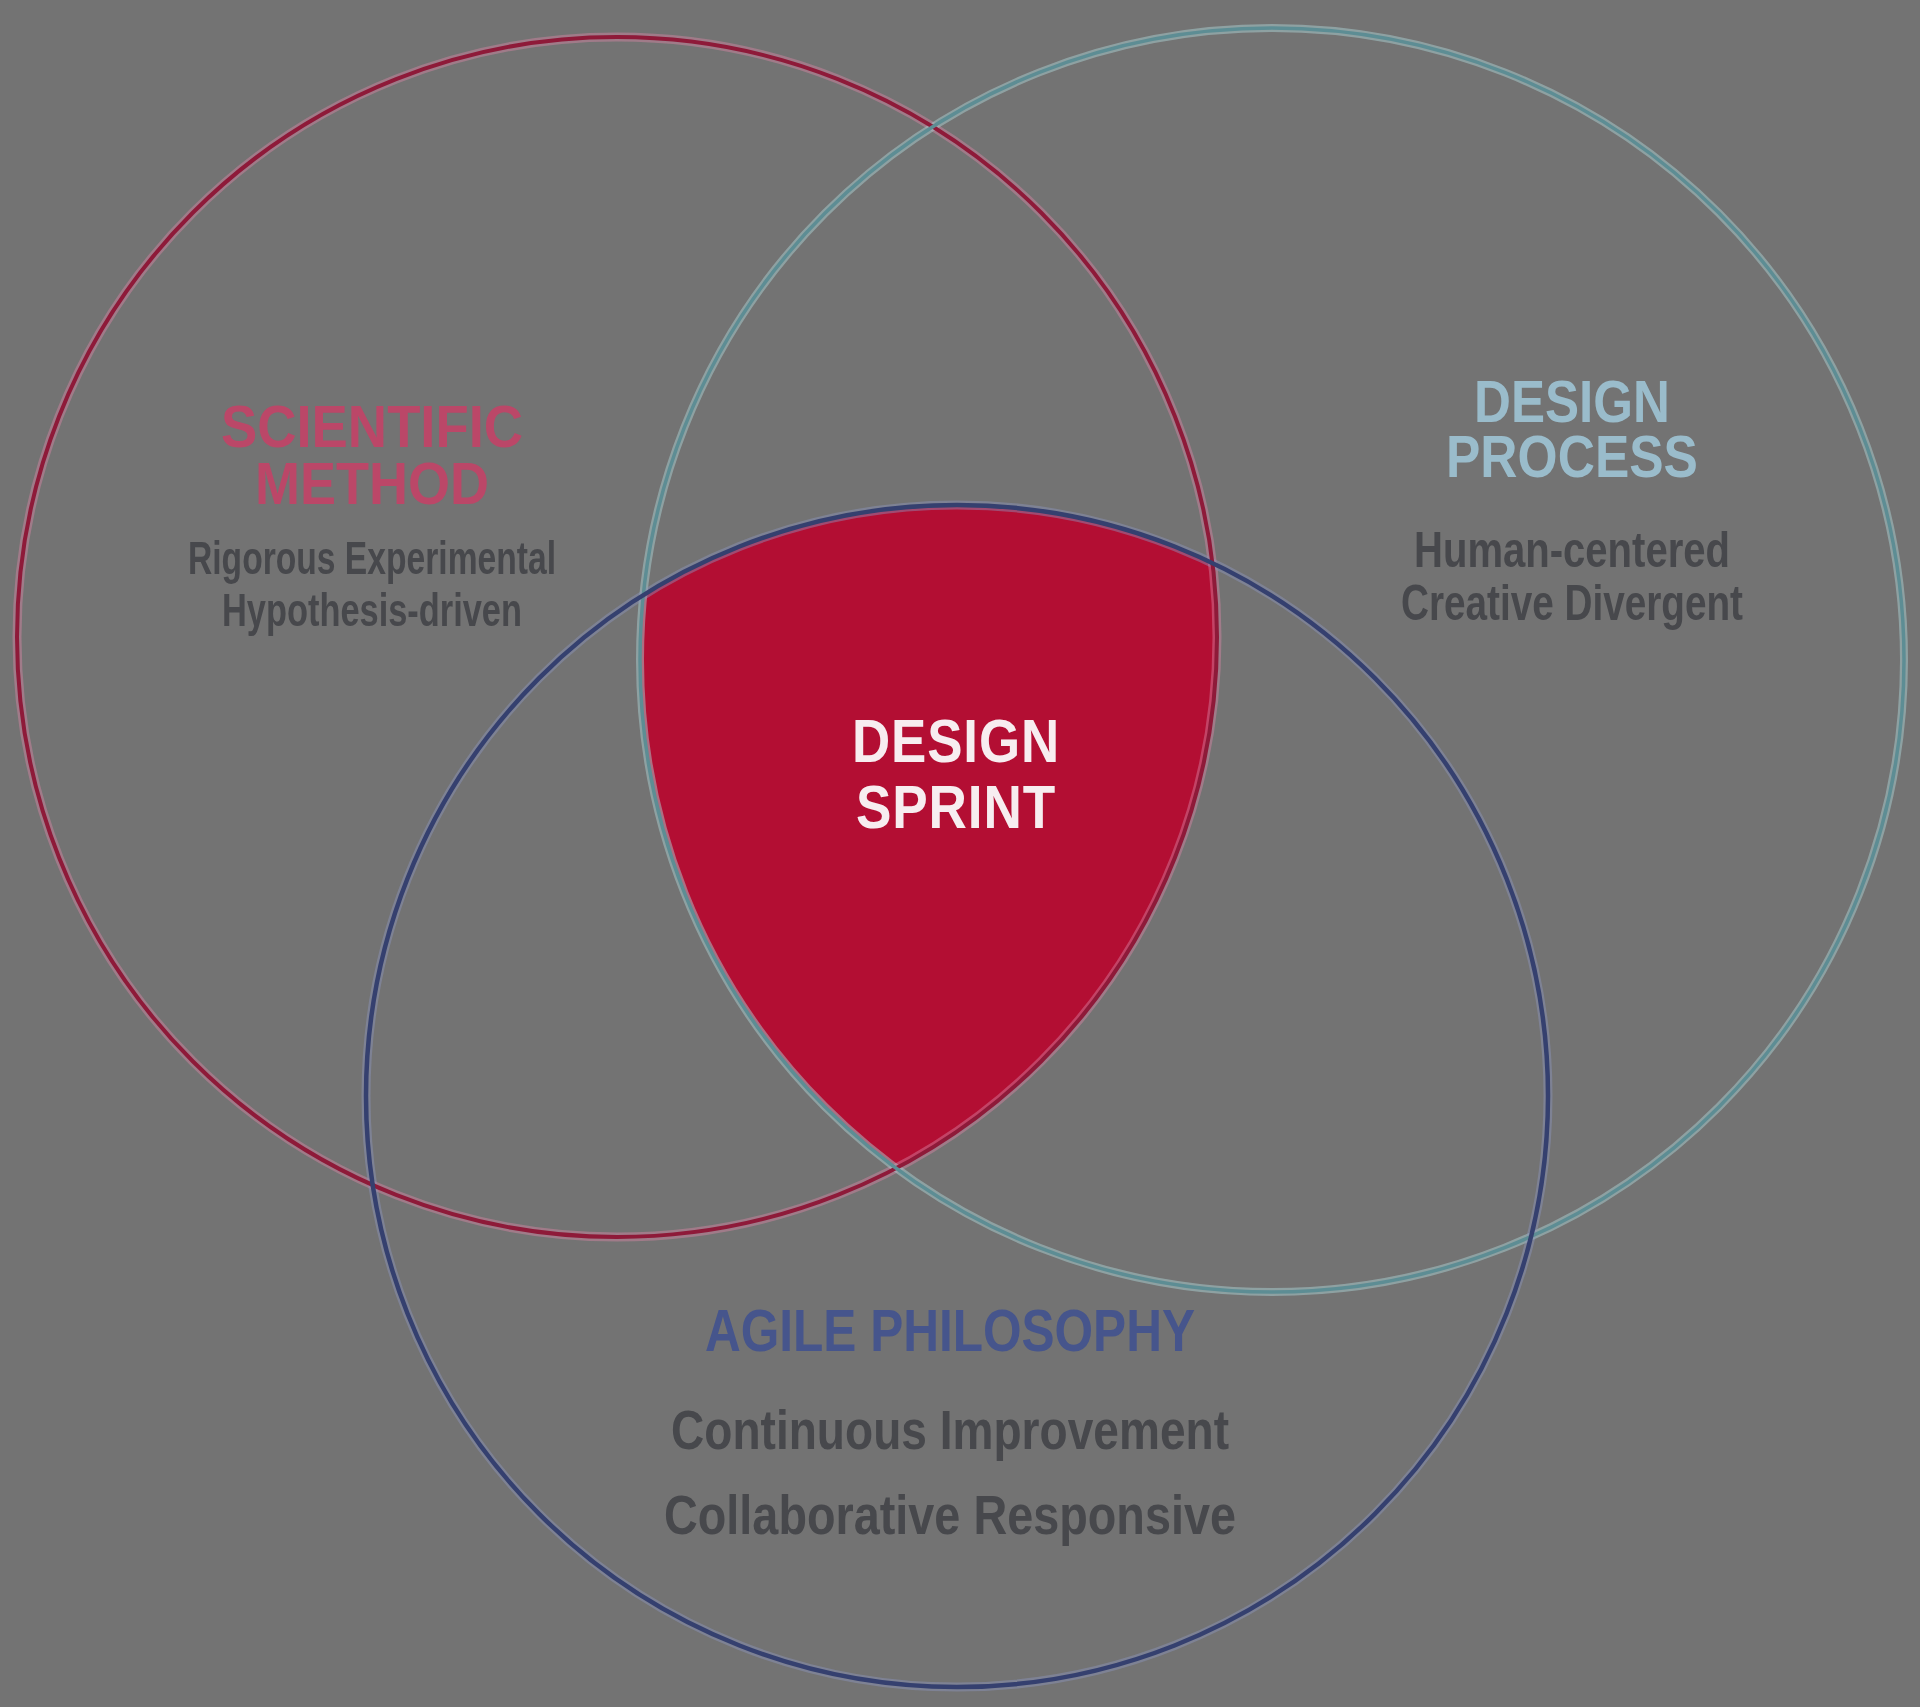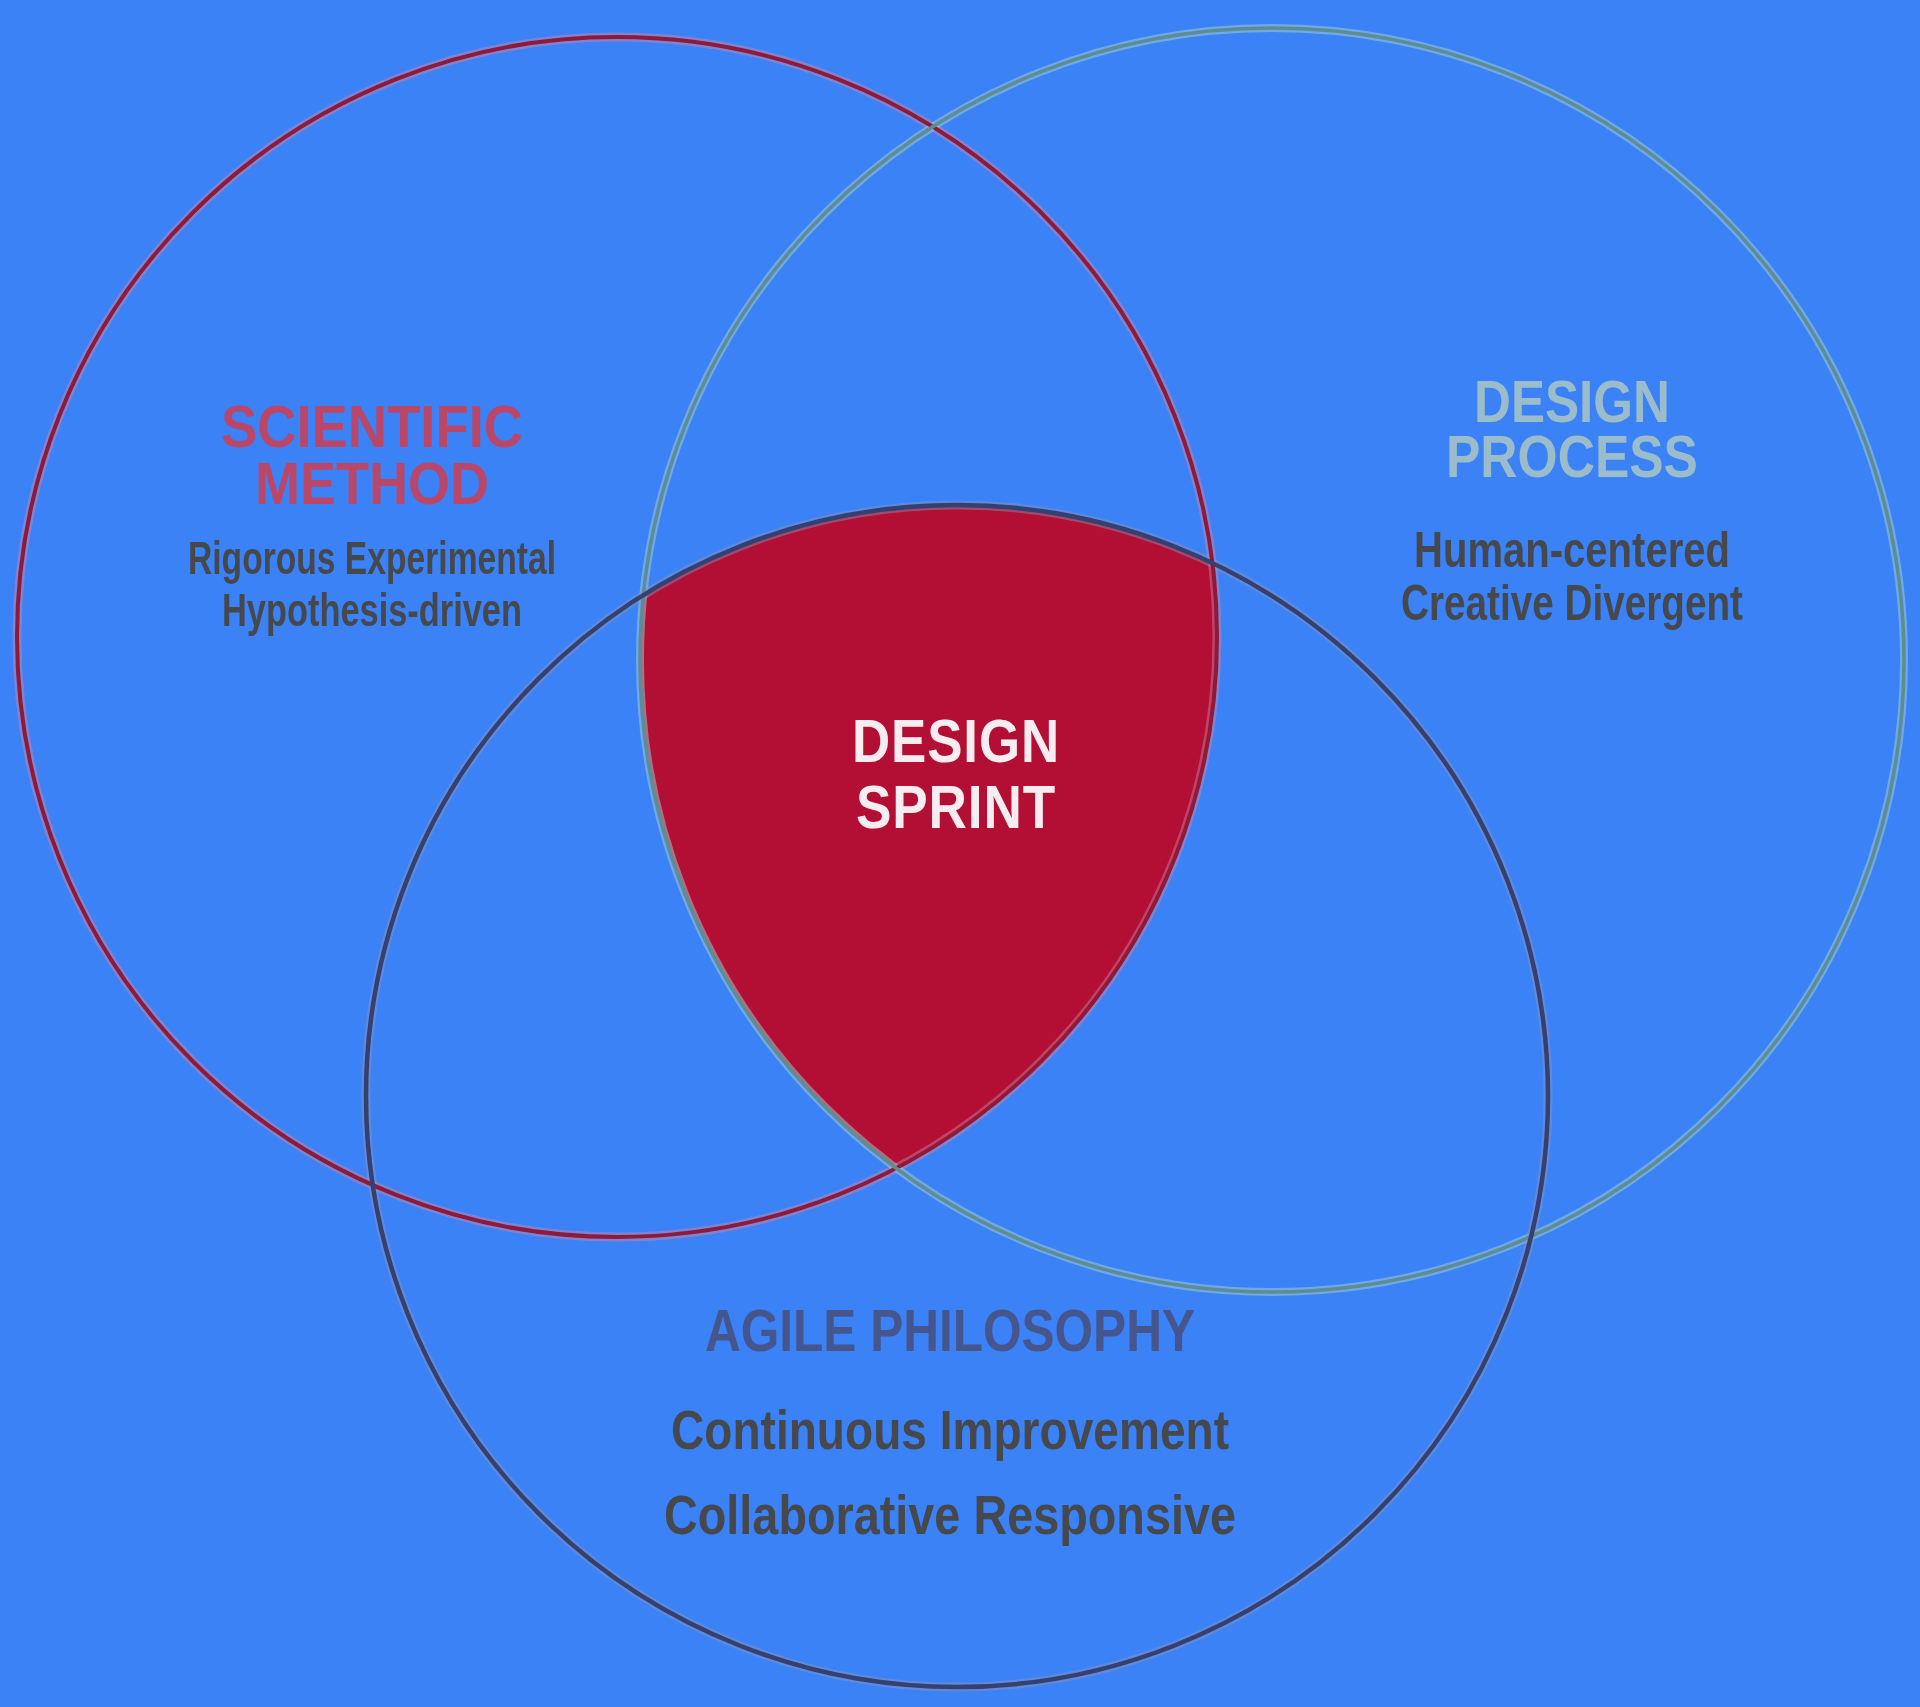--- a/index.html
+++ b/index.html
@@ -4,21 +4,21 @@
 <style>
   html, body {
     margin: 0;
     padding: 0;
     background: #ffffff;
   }
   .stage {
     position: relative;
     width: 1920px;
     height: 1707px;
-    background: #3b82f6;
+    background: #737373;
     overflow: hidden;
     font-family: "Liberation Sans", sans-serif;
   }
   svg { display: block; }
   text {
     font-family: "Liberation Sans", sans-serif;
     font-weight: bold;
   }
   .title-text   { font-size: 60px; }
   .sub-left     { font-size: 47px; }

